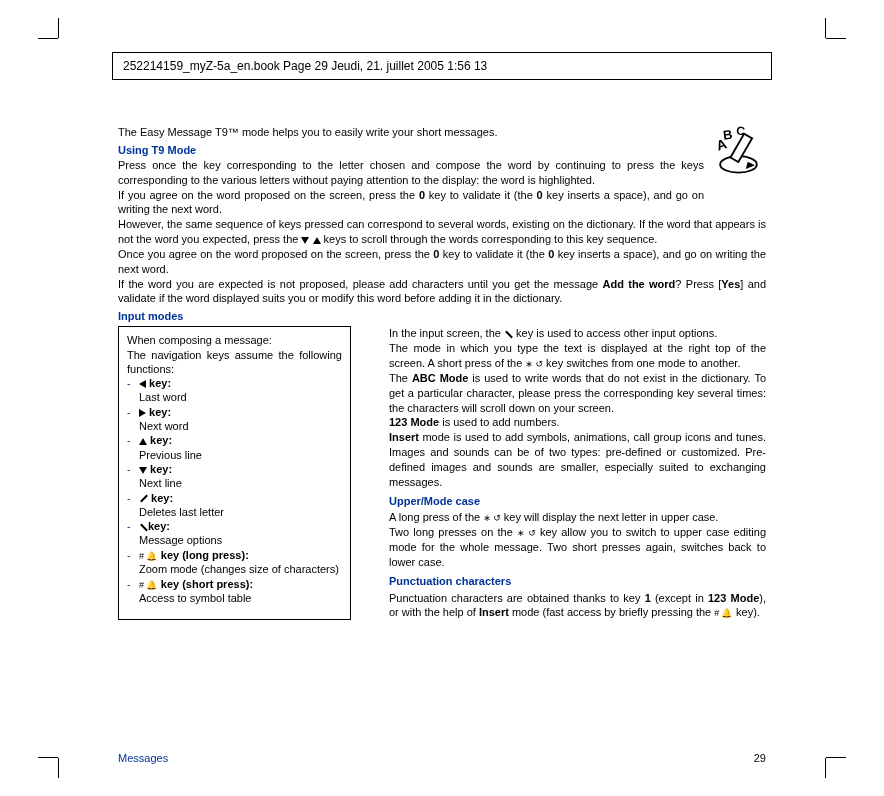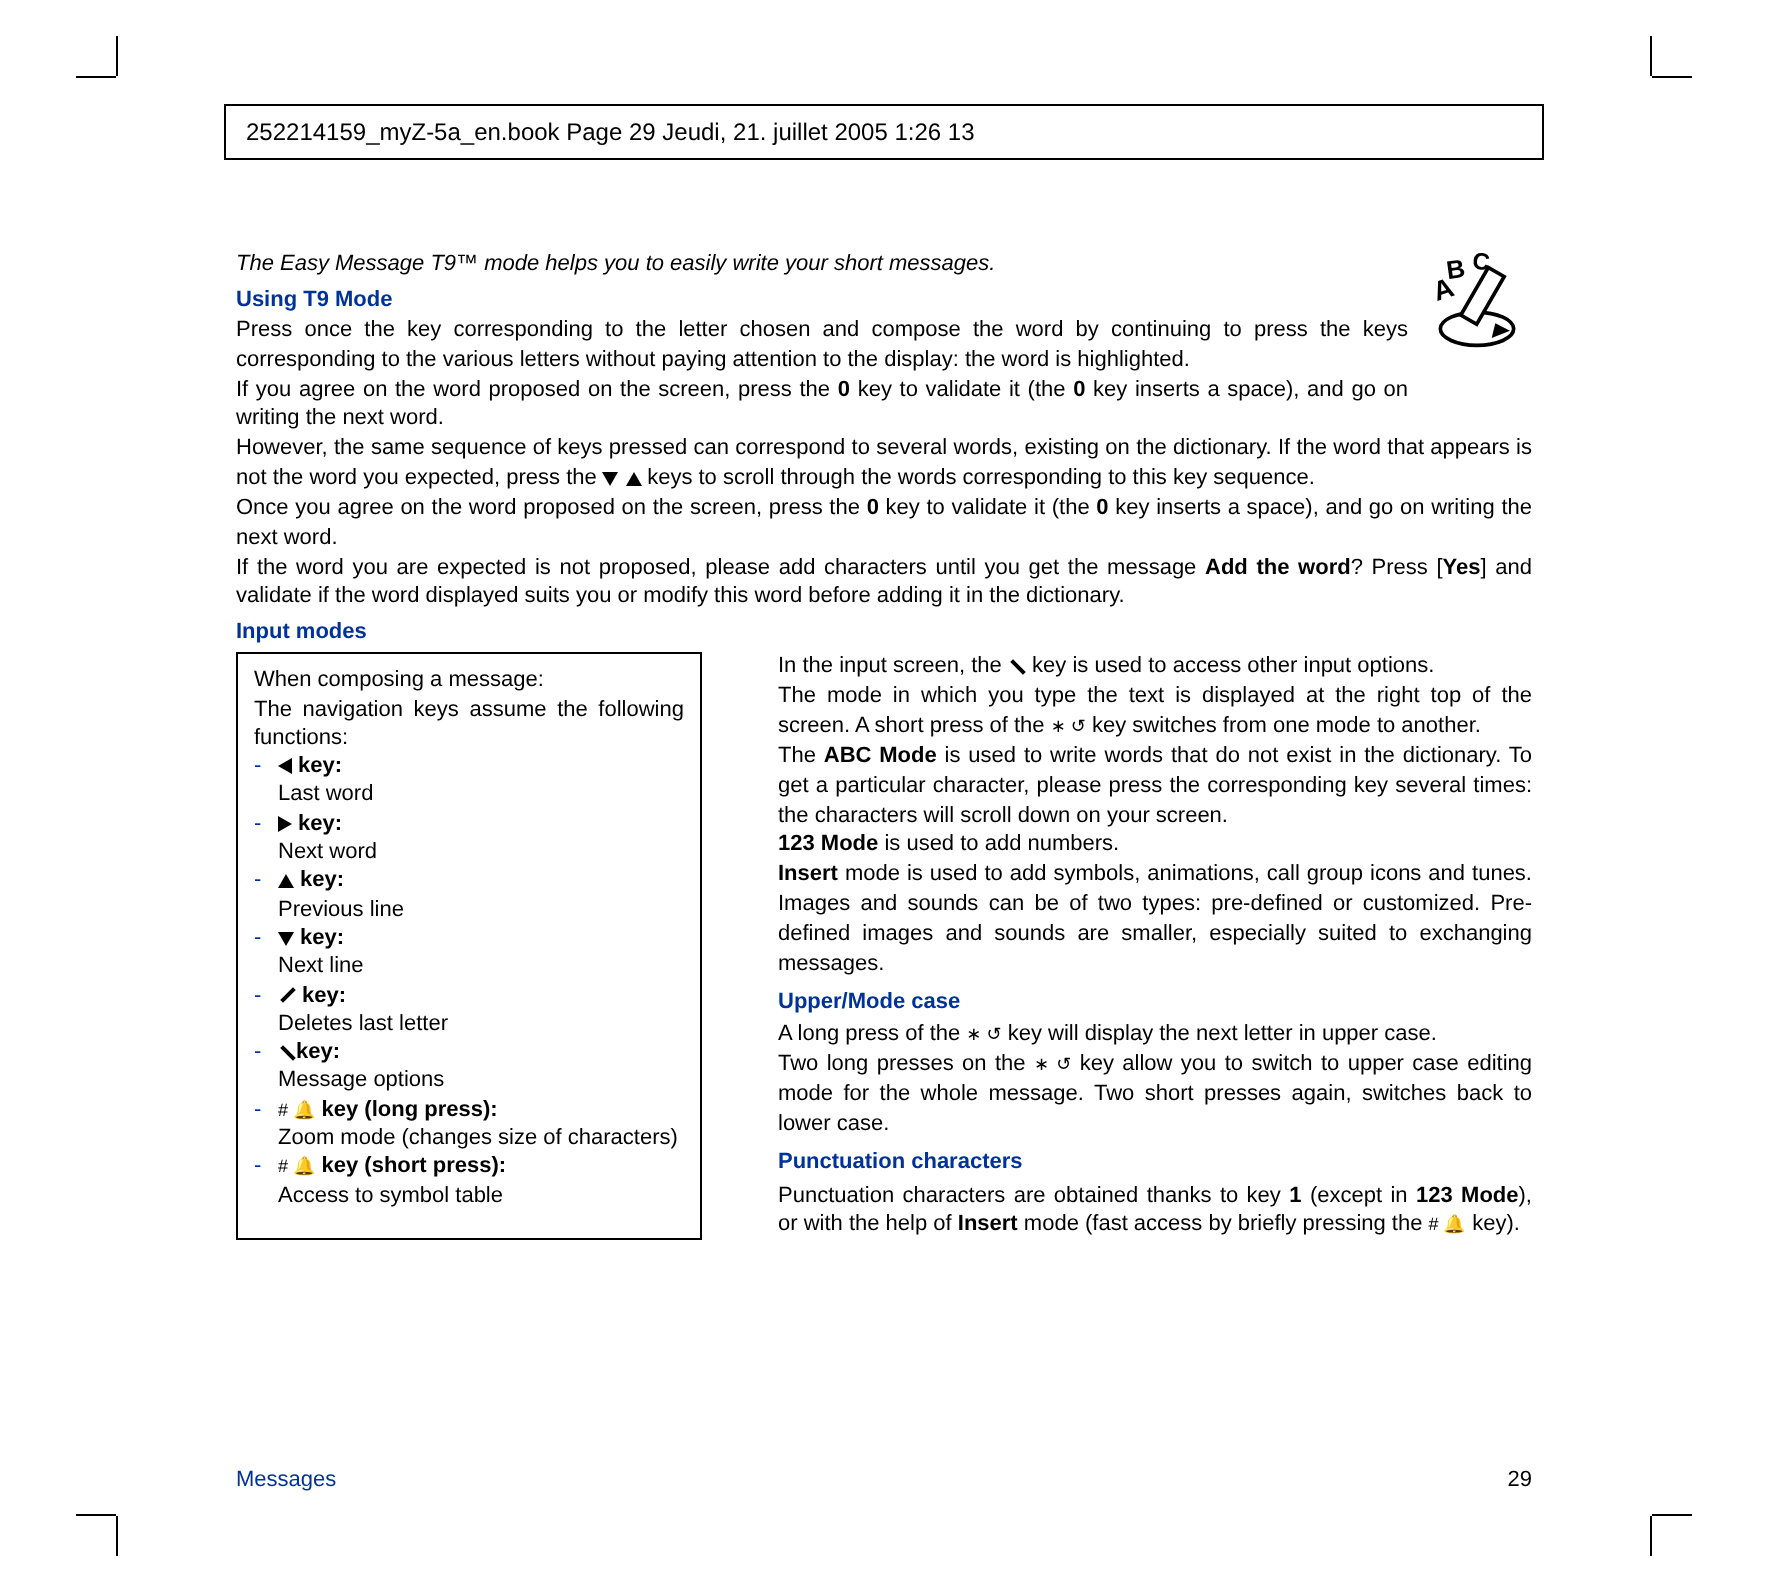--- a/index.html
+++ b/index.html
@@ -39,21 +39,20 @@
 
   .content {
     position: absolute;
     top: 125px;
     left: 118px;
     right: 118px;
     bottom: 75px;
   }
 
   .intro-italic {
-    font-style: italic;
     margin-bottom: 4px;
   }
 
   .section-heading {
     color: #003399;
     font-weight: bold;
     font-size: 11px;
     margin: 4px 0 2px 0;
   }
 
@@ -108,21 +107,21 @@
 
   .right-col {
     flex: 1;
     text-align: justify;
     line-height: 1.35;
     margin-left: 16px;
   }
 
   .footer {
     position: absolute;
-    bottom: 50px;
+    bottom: 32px;
     left: 118px;
     right: 118px;
     display: flex;
     justify-content: space-between;
     font-size: 11px;
     color: #003399;
   }
   .footer .page-num { color: #000; }
 
   .tri { display:inline-block; width:0; height:0; vertical-align: middle; }
@@ -145,21 +144,21 @@
 <div class="crop-mark crop-tl-h"></div>
 <div class="crop-mark crop-tl-v"></div>
 <div class="crop-mark crop-tr-h"></div>
 <div class="crop-mark crop-tr-v"></div>
 <div class="crop-mark crop-bl-h"></div>
 <div class="crop-mark crop-bl-v"></div>
 <div class="crop-mark crop-br-h"></div>
 <div class="crop-mark crop-br-v"></div>
 
 <div class="page-header">
-  <span>252214159_myZ-5a_en.book  Page 29  Jeudi, 21. juillet 2005  1:26 13</span>
+  <span>252214159_myZ-5a_en.book  Page 29  Jeudi, 21. juillet 2005  1:56 13</span>
 </div>
 
 <div class="content">
 
   <div class="icon-box">
     <svg viewBox="0 0 60 60" width="55" height="55">
       <ellipse cx="30" cy="43" rx="20" ry="9" fill="none" stroke="#000" stroke-width="2"></ellipse>
       <rect x="28" y="10" width="10" height="30" fill="#fff" stroke="#000" stroke-width="2" transform="rotate(30 33 25)"></rect>
       <polygon points="40,40 48,44 38,48" fill="#000"></polygon>
       <text x="8" y="28" font-size="15" font-weight="bold" transform="rotate(-18 8 28)">A</text>

